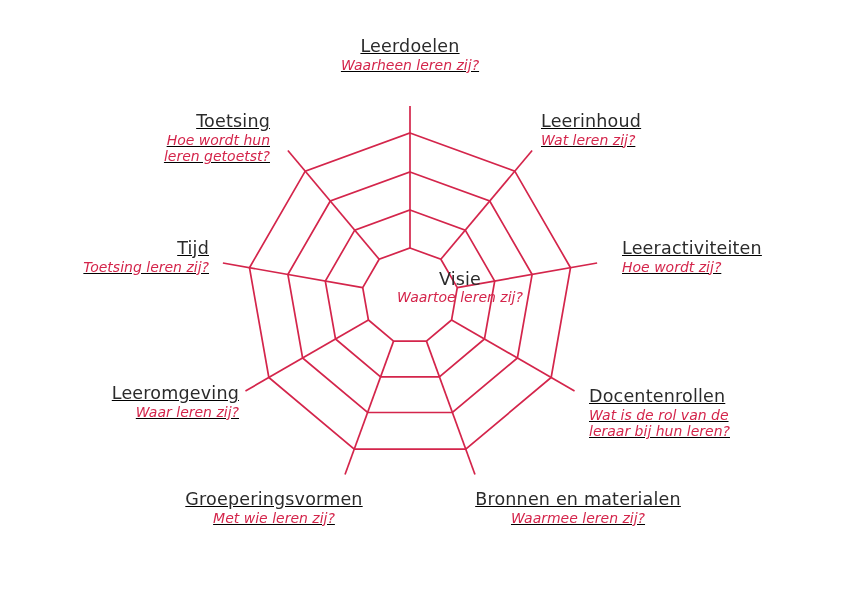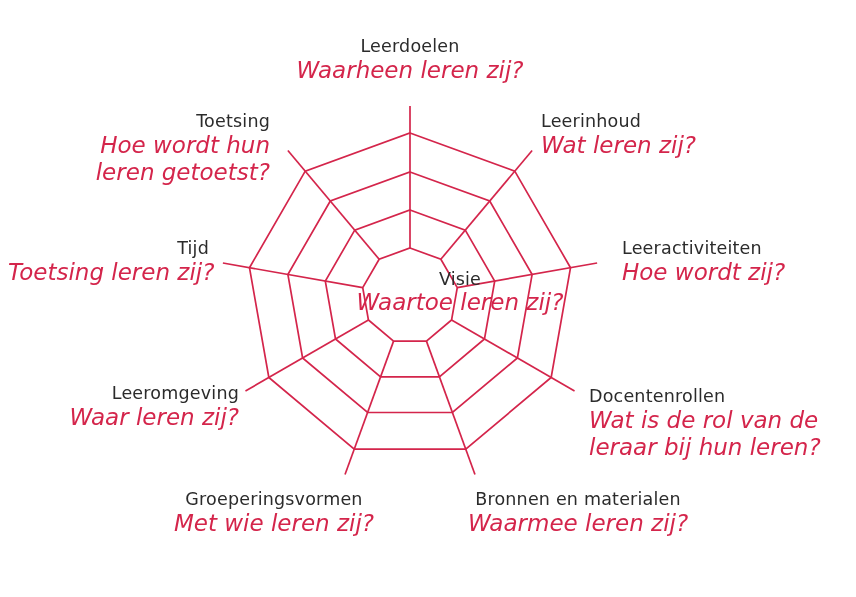--- a/index.html
+++ b/index.html
@@ -24,32 +24,33 @@
     position: absolute;
     left: 0;
     top: 0;
     width: 856px;
     height: 597px;
   }
   .label-group {
     position: absolute;
     line-height: 1.18;
     white-space: pre;
+    text-decoration: underline;
   }
   .label-title {
     font-family: "DejaVu Sans", "Liberation Sans", sans-serif;
     font-size: 17.5px;
     font-weight: 400;
     color: #2b2b2b;
     letter-spacing: 0.2px;
     display: block;
   }
   .label-sub {
     font-family: "DejaVu Sans", "Liberation Sans", sans-serif;
-    font-size: 23px;
+    font-size: 14px;
     font-style: italic;
     font-weight: 400;
     color: #d4254b;
     display: block;
   }
   .align-center { text-align: center; }
   .align-left   { text-align: left; }
   .align-right  { text-align: right; padding-left: 8px; }
 
   

